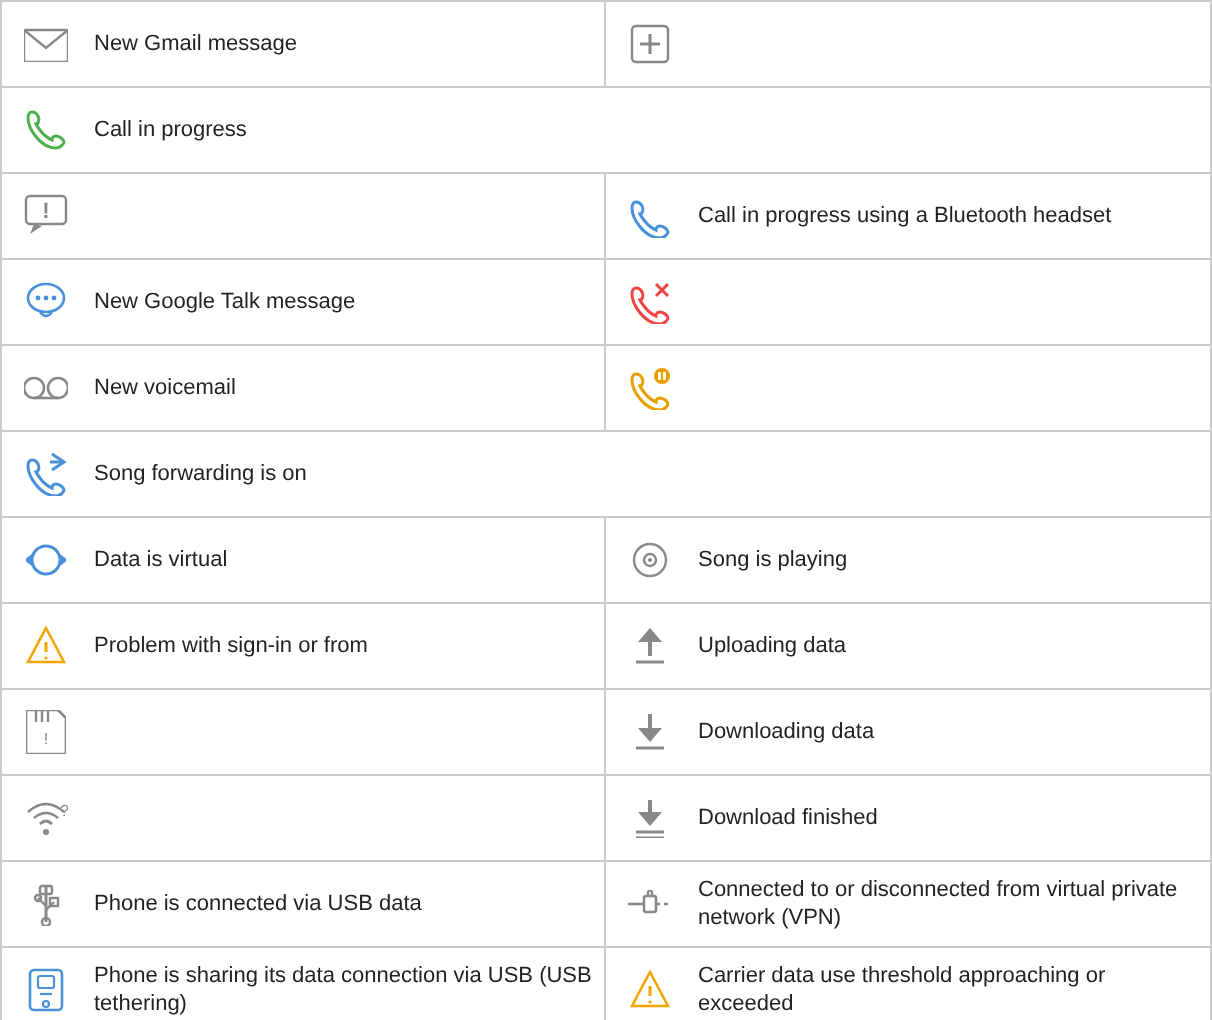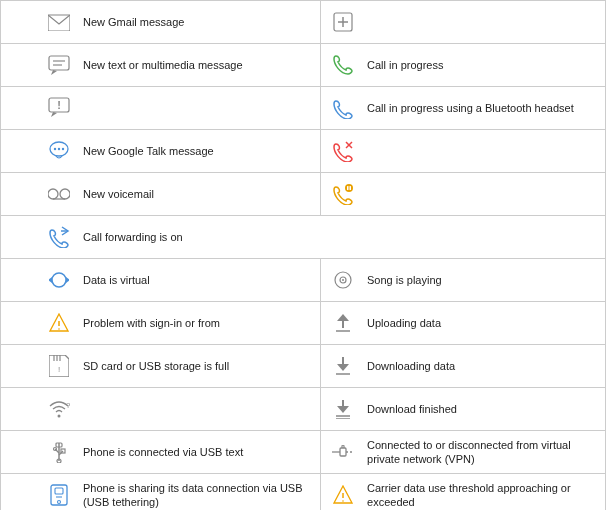--- a/index.html
+++ b/index.html
@@ -10,21 +10,20 @@
       width: 606px;
       min-height: 510px;
     }
     .table-container {
       width: 606px;
       border: 1px solid #ccc;
     }
     .row {
       display: flex;
       border-bottom: 1px solid #ccc;
-      padding-left: 36px;
     }
     .row:last-child {
       border-bottom: none;
     }
     .cell {
       display: flex;
       align-items: center;
       padding: 5px 6px;
       min-height: 38px;
     }
@@ -74,31 +73,20 @@
         <svg width="20" height="20" viewBox="0 0 20 20">
           <rect x="1" y="1" width="18" height="18" rx="2" fill="none" stroke="#888" stroke-width="1.2"></rect>
           <line x1="10" y1="5" x2="10" y2="15" stroke="#888" stroke-width="1.5"></line>
           <line x1="5" y1="10" x2="15" y2="10" stroke="#888" stroke-width="1.5"></line>
         </svg>
       </div>
     </div>
   </div>
 
   <div class="row">
-    <div class="cell cell-left">
-      <div class="icon-box">
-        <svg width="22" height="20" viewBox="0 0 22 20">
-          <rect x="1" y="1" width="20" height="14" rx="2" fill="none" stroke="#888" stroke-width="1.2"></rect>
-          <polygon points="5,15 3,20 9,16" fill="#888"></polygon>
-          <line x1="5" y1="6" x2="17" y2="6" stroke="#888" stroke-width="1.2"></line>
-          <line x1="5" y1="10" x2="14" y2="10" stroke="#888" stroke-width="1.2"></line>
-        </svg>
-      </div>
-      <span class="cell-text">New text or multimedia message</span>
-    </div>
     <div class="cell cell-right">
       <div class="icon-box">
         <svg width="22" height="22" viewBox="0 0 22 22">
           <path d="M4,2 C4,2 6,2 7,4 C8,6 7,8 6,8 C6,8 9,14 14,16 C14,16 14,14 16,14 C18,14 20,16 20,17 C20,18 18,20 16,20 C8,20 2,10 2,5 C2,3 3,2 4,2Z" fill="none" stroke="#4caf50" stroke-width="1.5"></path>
         </svg>
       </div>
       <span class="cell-text">Call in progress</span>
     </div>
   </div>
 
@@ -171,21 +159,21 @@
 
   <div class="row">
     <div class="cell cell-right">
       <div class="icon-box">
         <svg width="22" height="22" viewBox="0 0 22 22">
           <path d="M4,4 C4,4 6,4 7,6 C8,8 7,10 6,10 C6,10 9,16 14,18 C14,18 14,16 16,16 C18,16 20,18 20,19 C20,20 18,22 16,22 C8,22 2,12 2,7 C2,5 3,4 4,4Z" fill="none" stroke="#4a90d9" stroke-width="1.5"></path>
           <path d="M14,1 L20,5 L14,9" fill="none" stroke="#4a90d9" stroke-width="1.5"></path>
           <path d="M20,5 L13,5" stroke="#4a90d9" stroke-width="1.5"></path>
         </svg>
       </div>
-      <span class="cell-text">Call forwarding is on</span>
+      <span class="cell-text">Song forwarding is on</span>
     </div>
   </div>
 
   <div class="row">
     <div class="cell cell-left">
       <div class="icon-box">
         <svg width="20" height="20" viewBox="0 0 20 20">
           <path d="M3,10 A7,7 0 0,1 17,10" fill="none" stroke="#4a90d9" stroke-width="1.5"></path>
           <polygon points="17,7 17,13 21,10" fill="#4a90d9"></polygon>
           <path d="M17,10 A7,7 0 0,1 3,10" fill="none" stroke="#4a90d9" stroke-width="1.5"></path>
@@ -233,21 +221,20 @@
     <div class="cell cell-left">
       <div class="icon-box">
         <svg width="20" height="22" viewBox="0 0 20 22">
           <path d="M4,0 L16,0 L20,4 L20,22 L0,22 L0,0Z" fill="none" stroke="#888" stroke-width="1.3"></path>
           <line x1="5" y1="0" x2="5" y2="6" stroke="#888" stroke-width="1.2"></line>
           <line x1="8" y1="0" x2="8" y2="6" stroke="#888" stroke-width="1.2"></line>
           <line x1="11" y1="0" x2="11" y2="6" stroke="#888" stroke-width="1.2"></line>
           <text x="10" y="17" text-anchor="middle" font-size="8" fill="#888">!</text>
         </svg>
       </div>
-      <span class="cell-text">SD card or USB storage is full</span>
     </div>
     <div class="cell cell-right">
       <div class="icon-box">
         <svg width="18" height="20" viewBox="0 0 18 20">
           <polygon points="9,15 15,8 3,8" fill="#888"></polygon>
           <rect x="8" y="1" width="2" height="8" fill="#888"></rect>
           <line x1="2" y1="18" x2="16" y2="18" stroke="#888" stroke-width="1.5"></line>
         </svg>
       </div>
       <span class="cell-text">Downloading data</span>
@@ -285,21 +272,21 @@
         <svg width="16" height="22" viewBox="0 0 16 22">
           <line x1="8" y1="2" x2="8" y2="20" stroke="#888" stroke-width="1.5"></line>
           <rect x="5" y="2" width="6" height="4" rx="1" fill="none" stroke="#888" stroke-width="1.2"></rect>
           <line x1="4" y1="8" x2="8" y2="12" stroke="#888" stroke-width="1.2"></line>
           <circle cx="4" cy="8" r="1.5" fill="none" stroke="#888" stroke-width="1.2"></circle>
           <line x1="12" y1="10" x2="8" y2="14" stroke="#888" stroke-width="1.2"></line>
           <rect x="10" y="8" width="4" height="4" fill="none" stroke="#888" stroke-width="1.2"></rect>
           <circle cx="8" cy="20" r="2" fill="none" stroke="#888" stroke-width="1.2"></circle>
         </svg>
       </div>
-      <span class="cell-text">Phone is connected via USB text</span>
+      <span class="cell-text">Phone is connected via USB data</span>
     </div>
     <div class="cell cell-right">
       <div class="icon-box">
         <svg width="22" height="14" viewBox="0 0 22 14">
           <line x1="0" y1="7" x2="8" y2="7" stroke="#888" stroke-width="1.3"></line>
           <rect x="8" y="3" width="6" height="8" rx="1" fill="none" stroke="#888" stroke-width="1.3"></rect>
           <path d="M10,3 L10,1 Q11,-1 12,1 L12,3" fill="none" stroke="#888" stroke-width="1.2"></path>
           <line x1="14" y1="7" x2="22" y2="7" stroke="#888" stroke-width="1.3" stroke-dasharray="2,2"></line>
         </svg>
       </div>

